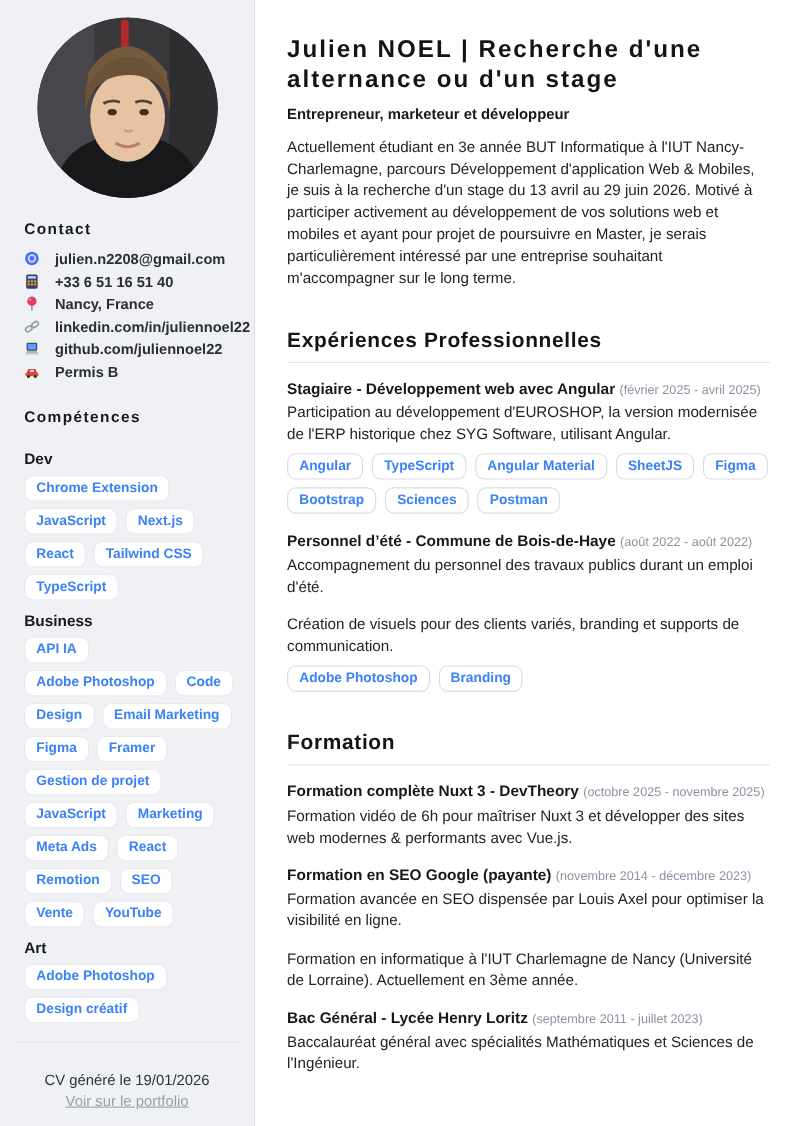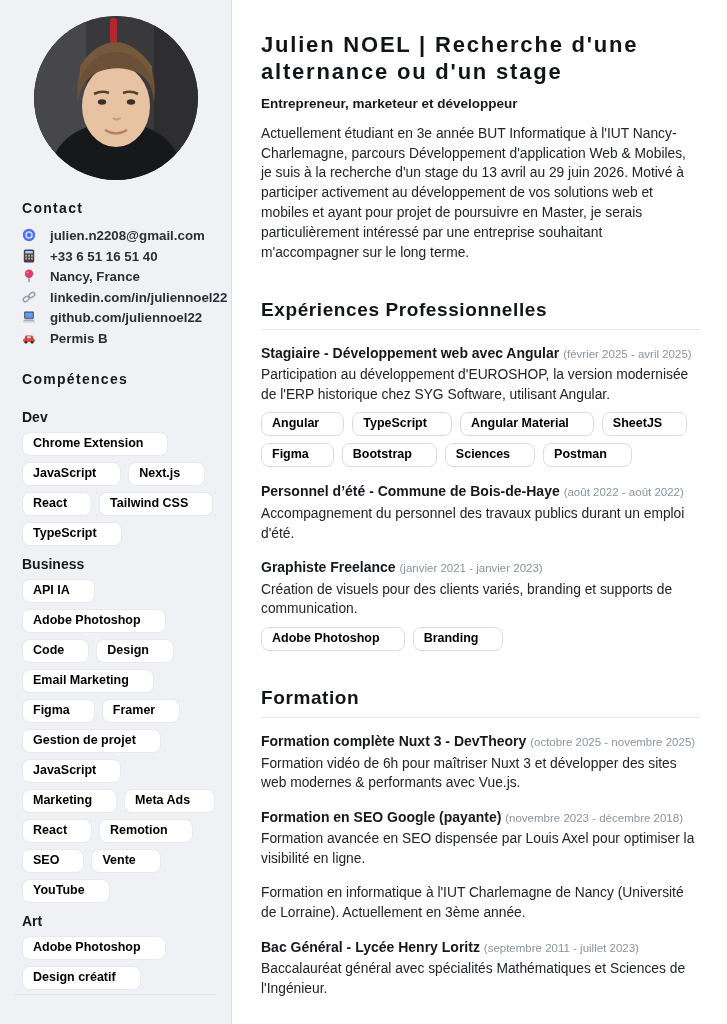--- a/index.html
+++ b/index.html
@@ -33,21 +33,21 @@
   .contact-item {
     display:flex; gap:14px;
     height:20.5px; font-size:13.3px; font-weight:bold; color:#2b2f34;
   }
   .contact-item .ci { width:14px; height:14px; display:inline-flex; }
   .skills { margin-left:8px; }
   .skill-group-label { font-size:14px; font-weight:bold; color:#15181c; margin:10px 0 7px 0; }
   .tag-row { display:flex; flex-wrap:wrap; gap:6px 7px; margin-bottom:4px; }
   .tag {
     background:#ffffff; border:1px solid #e7e9ed; border-radius:8px;
-    padding:3px 24px 4px 10px; font-size:12.5px; font-weight:bold; color:#000000;
+    padding:3px 10px 4px 10px; font-size:12.5px; font-weight:bold; color:#3b82f6;
     line-height:15px; white-space:nowrap;
   }
   .side-footer {
     margin-top:auto; border-top:1px solid #e4e6ea;
     padding-top:26px; text-align:center;
   }
   .side-footer .gen-date { font-size:13.5px; color:#2e3338; }
   .side-footer .portfolio {
     display:inline-block; margin-top:4px; font-size:13.5px;
     color:#9aa0a8; text-decoration:underline; cursor:pointer;
@@ -241,36 +241,35 @@
             <span class="tag">Bootstrap</span>
             <span class="tag">Sciences</span>
             <span class="tag">Postman</span>
           </div>
         </div>
         <div class="entry">
           <div class="entry-title">Personnel d’été - Commune de Bois-de-Haye <span class="entry-dates">(août 2022 - août 2022)</span></div>
           <div class="entry-desc">Accompagnement du personnel des travaux publics durant un emploi d'été.</div>
         </div>
         <div class="entry">
-          <div class="entry-title">Graphiste Freelance <span class="entry-dates">(janvier 2021 - janvier 2023)</span></div>
           <div class="entry-desc">Création de visuels pour des clients variés, branding et supports de communication.</div>
           <div class="entry-tags">
             <span class="tag">Adobe Photoshop</span>
             <span class="tag">Branding</span>
           </div>
         </div>
       </section>
       <section class="section">
         <h2 class="section-heading">Formation</h2>
         <div class="entry">
           <div class="entry-title">Formation complète Nuxt 3 - DevTheory <span class="entry-dates">(octobre 2025 - novembre 2025)</span></div>
           <div class="entry-desc">Formation vidéo de 6h pour maîtriser Nuxt 3 et développer des sites web modernes &amp; performants avec Vue.js.</div>
         </div>
         <div class="entry">
-          <div class="entry-title">Formation en SEO Google (payante) <span class="entry-dates">(novembre 2023 - décembre 2018)</span></div>
+          <div class="entry-title">Formation en SEO Google (payante) <span class="entry-dates">(novembre 2014 - décembre 2023)</span></div>
           <div class="entry-desc">Formation avancée en SEO dispensée par Louis Axel pour optimiser la visibilité en ligne.</div>
         </div>
         <div class="entry">
           <div class="entry-desc">Formation en informatique à l'IUT Charlemagne de Nancy (Université de Lorraine). Actuellement en 3ème année.</div>
         </div>
         <div class="entry">
           <div class="entry-title">Bac Général - Lycée Henry Loritz <span class="entry-dates">(septembre 2011 - juillet 2023)</span></div>
           <div class="entry-desc">Baccalauréat général avec spécialités Mathématiques et Sciences de l'Ingénieur.</div>
         </div>
       </section>

